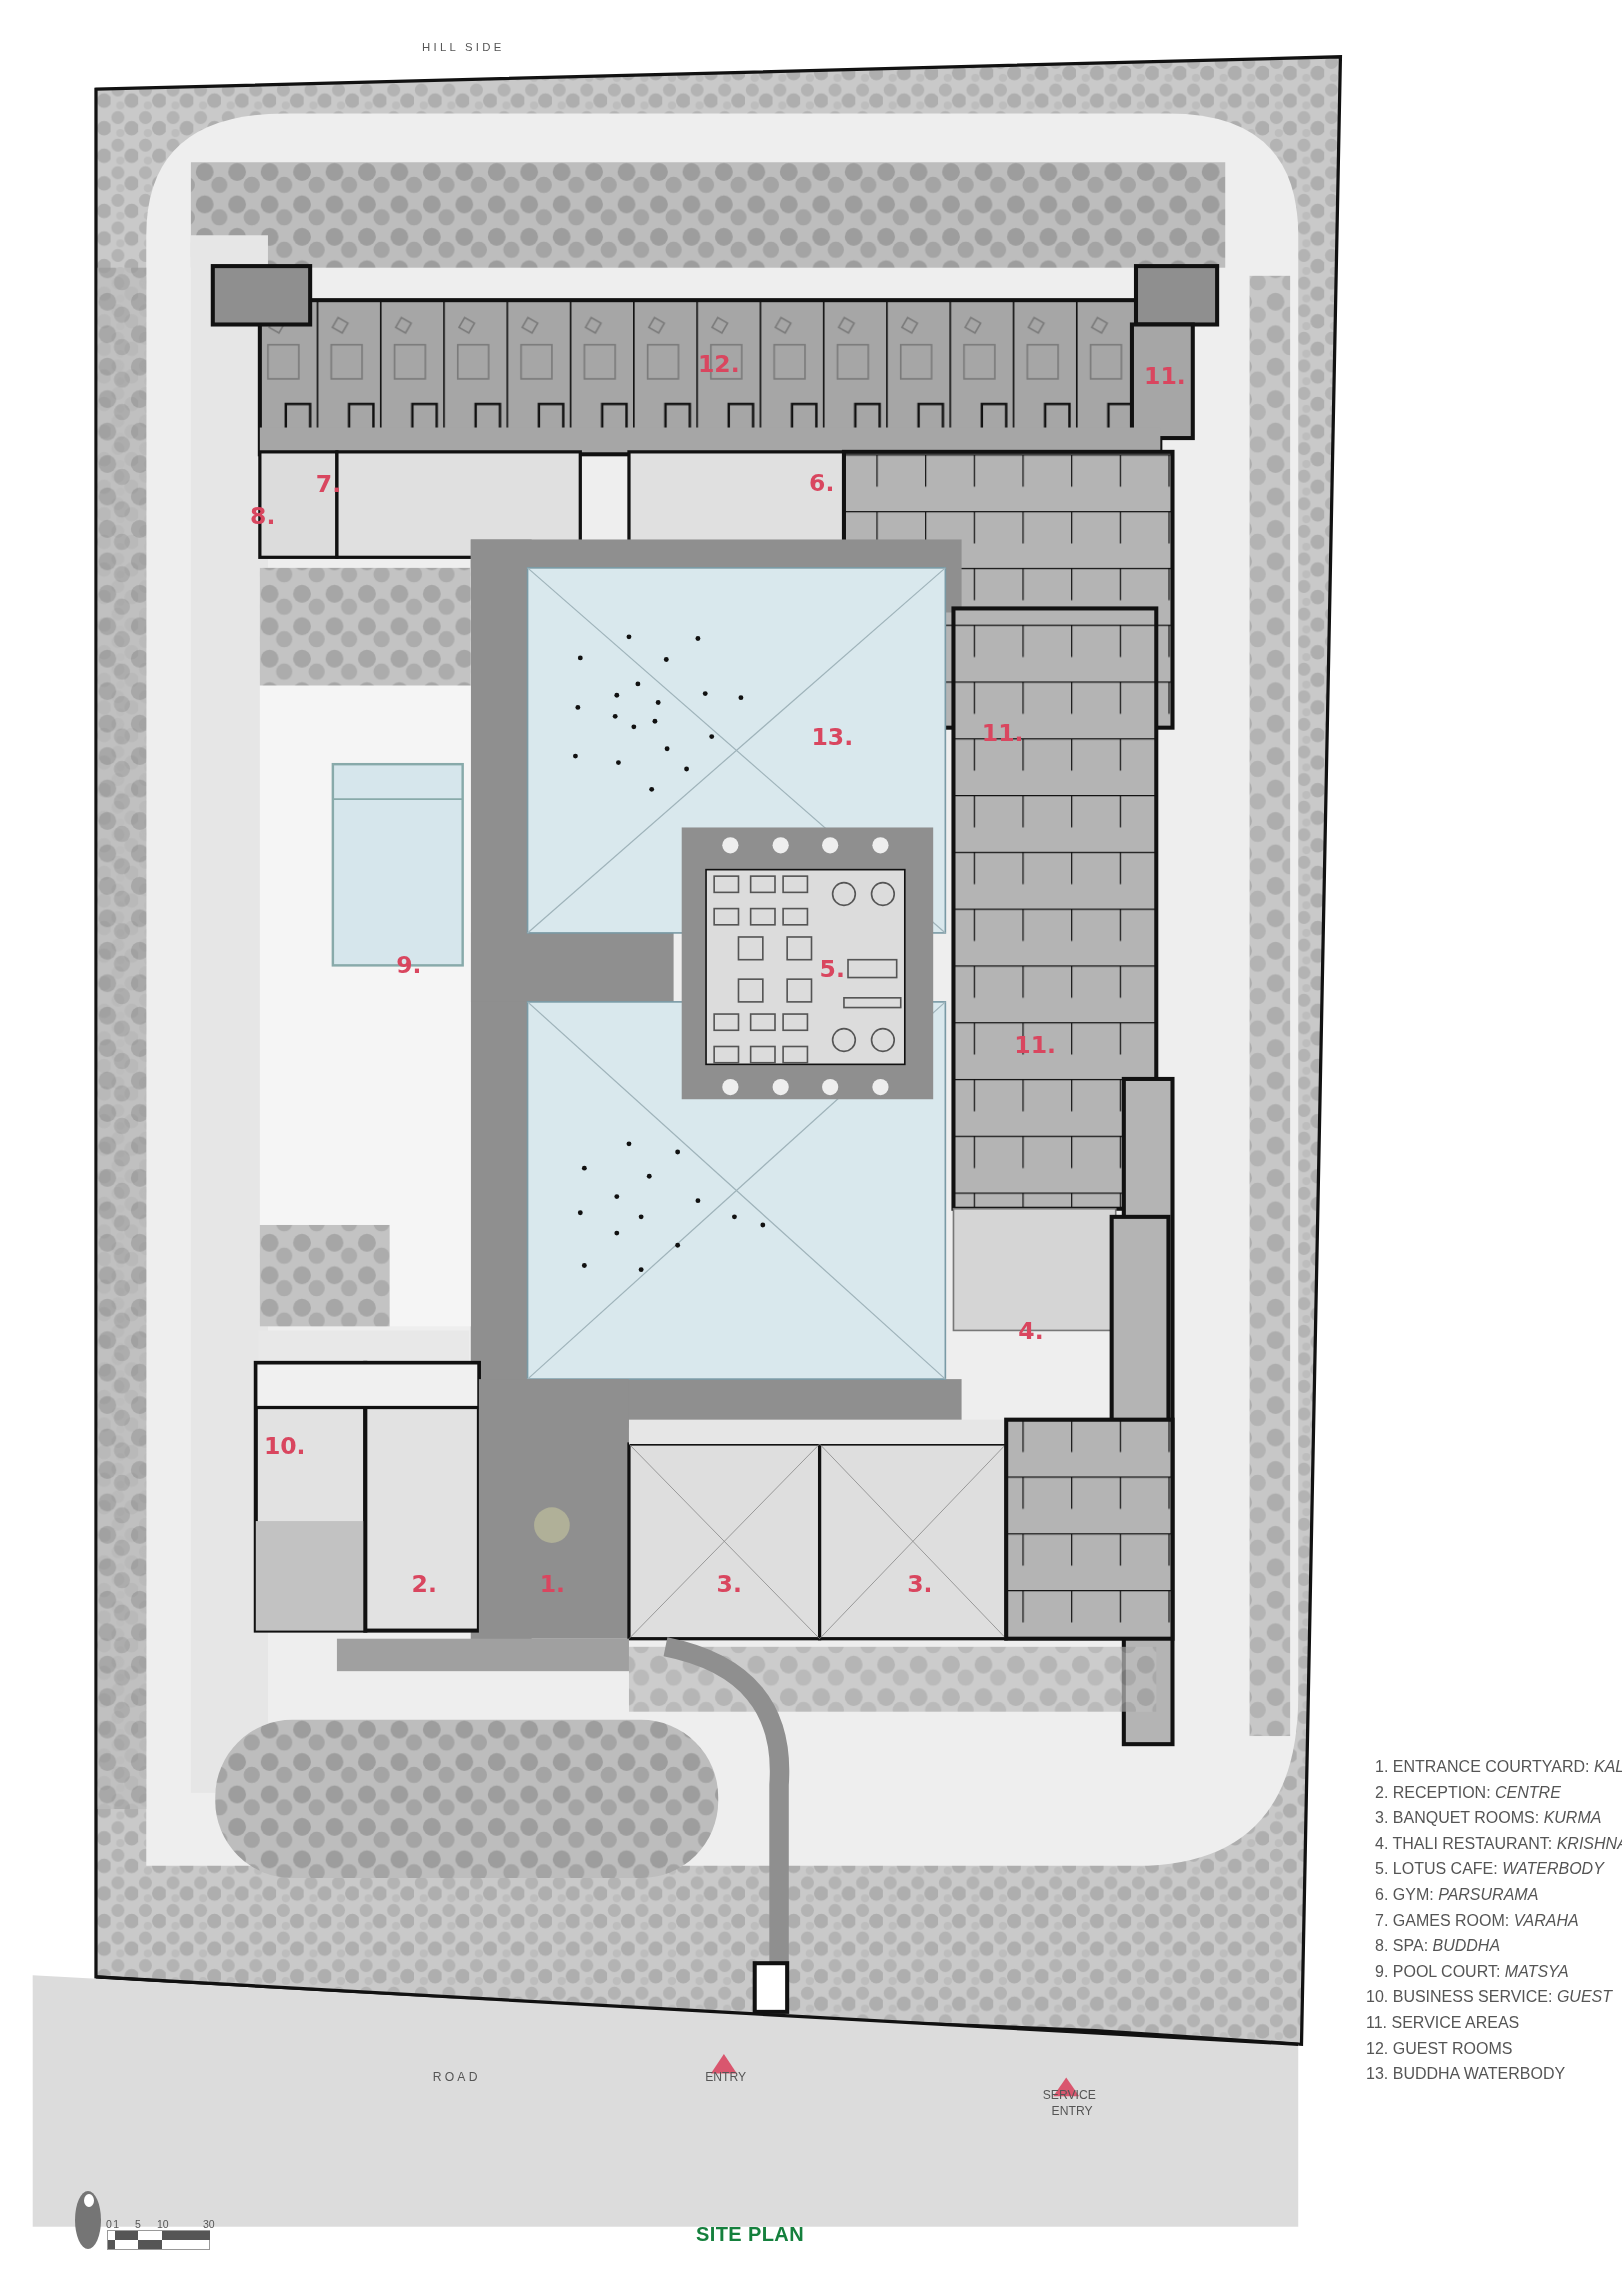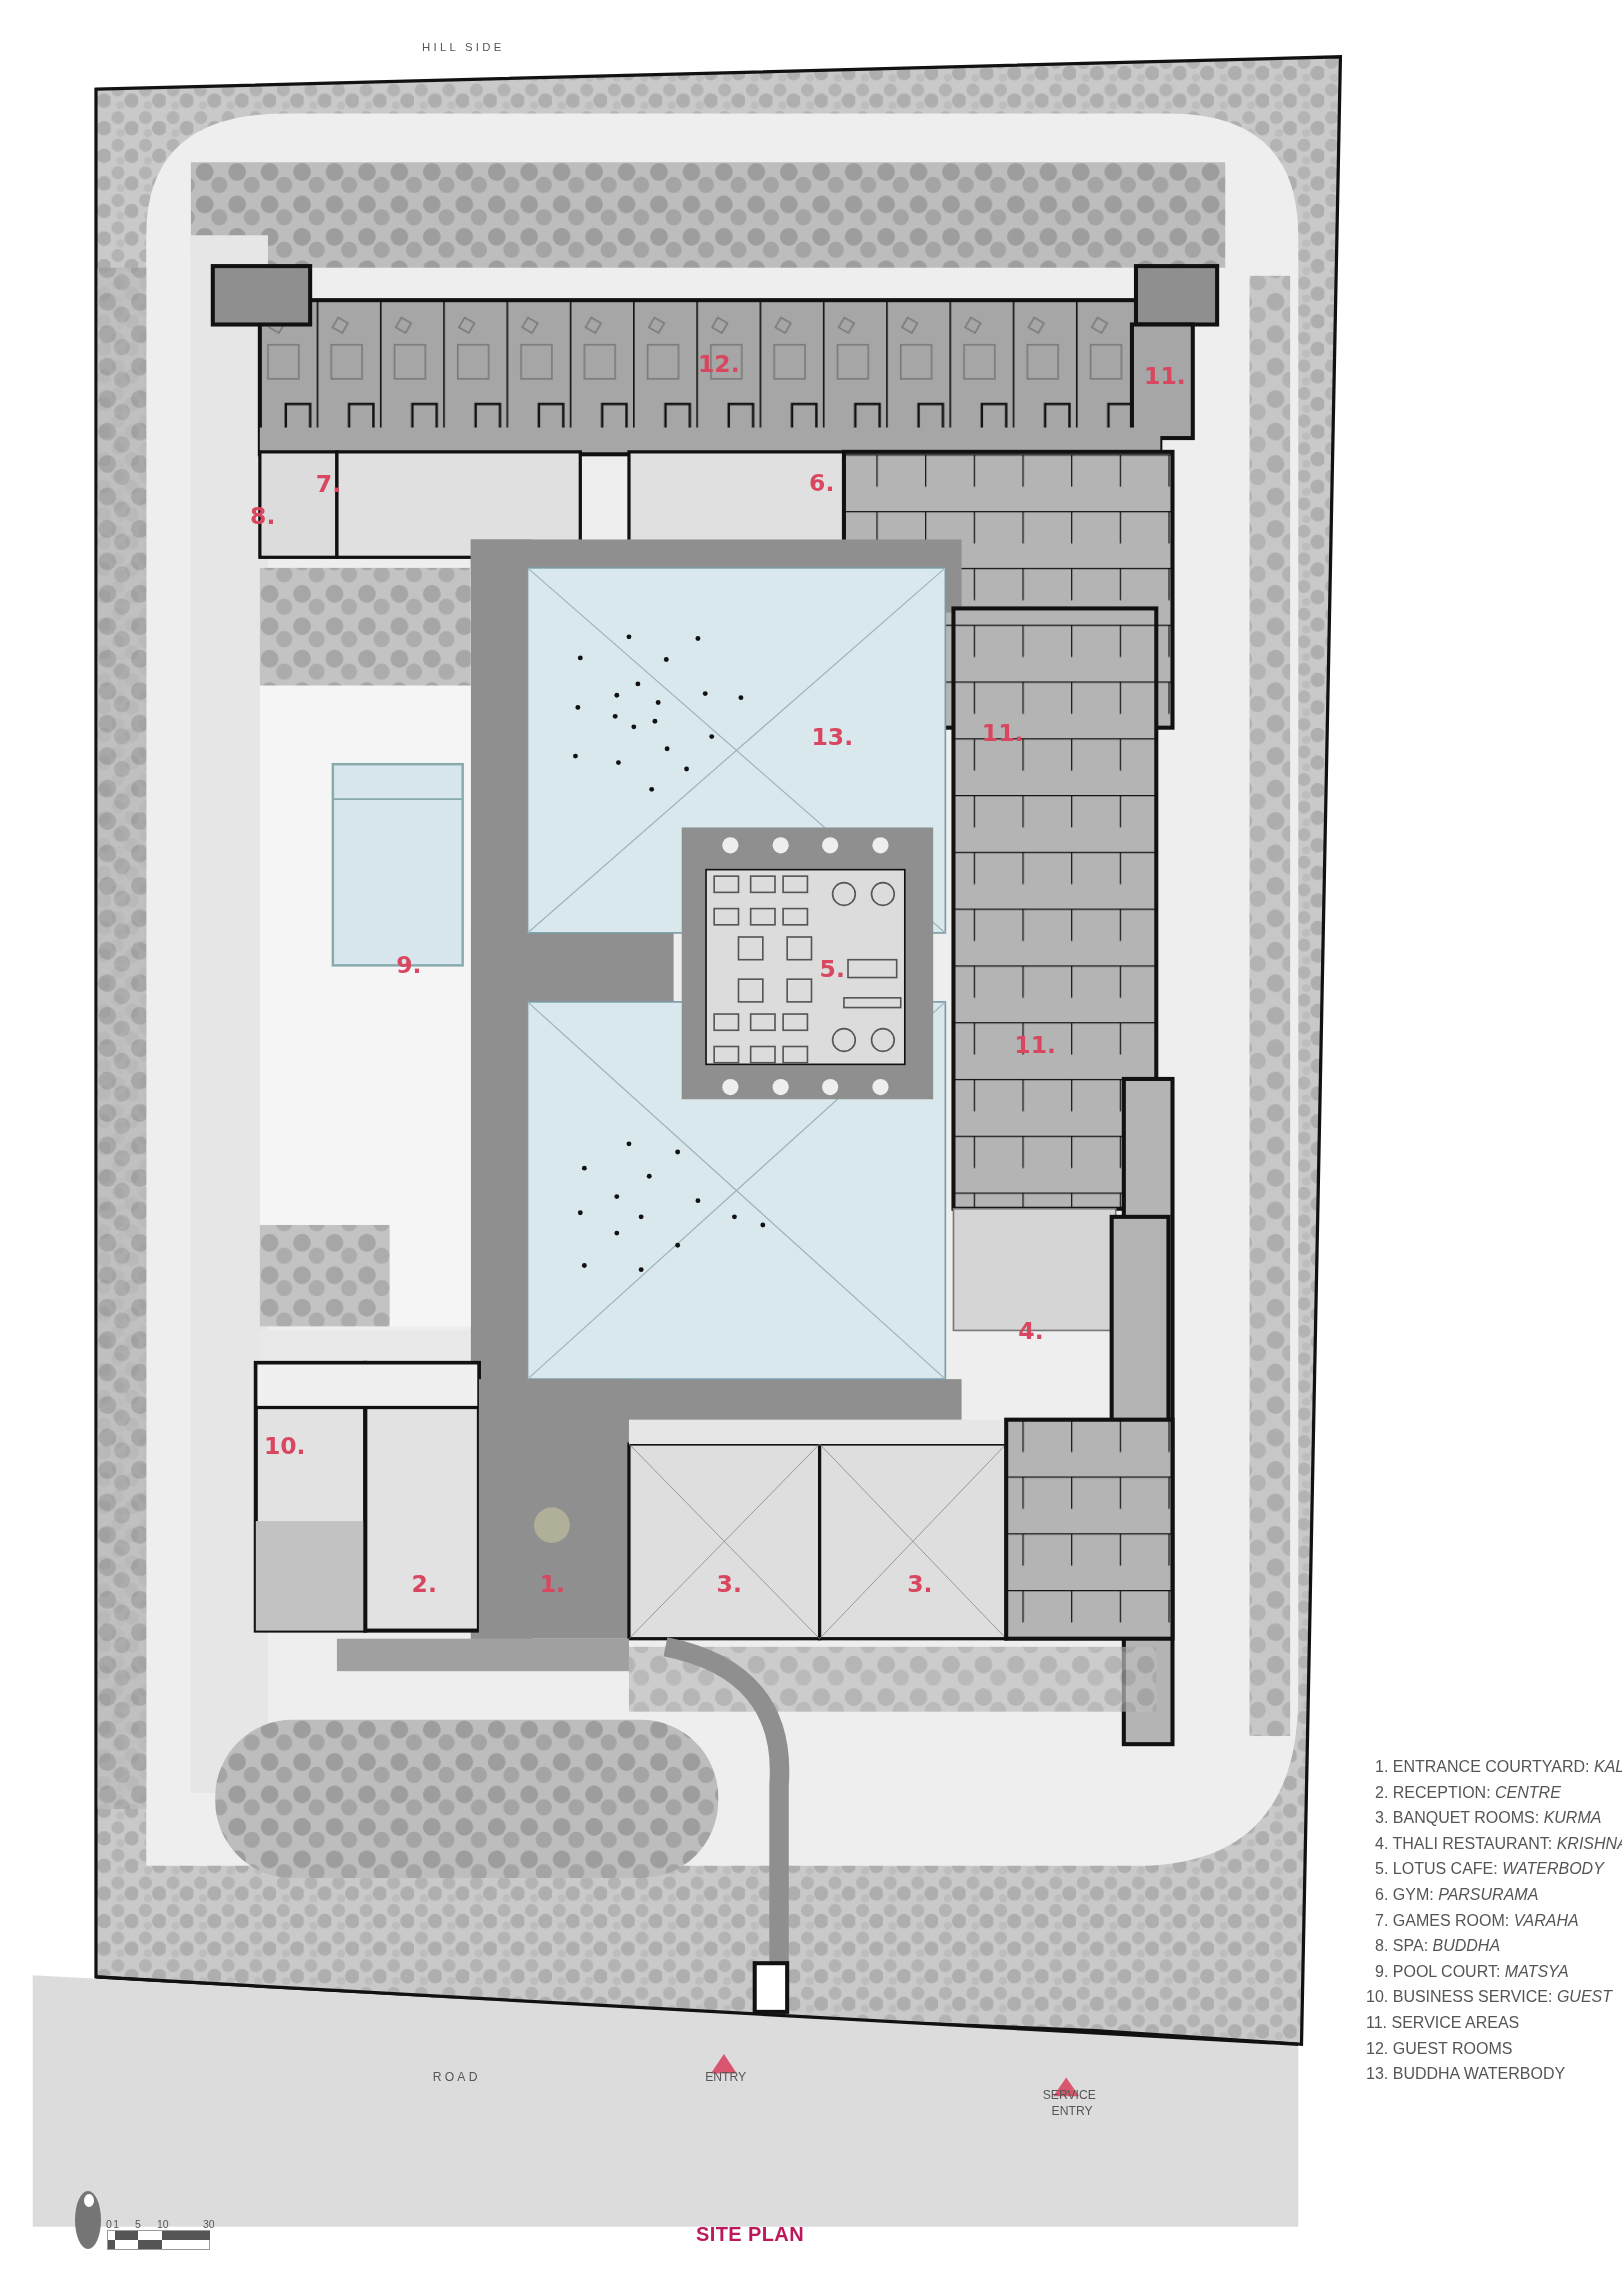--- a/index.html
+++ b/index.html
@@ -7,21 +7,21 @@
          font-family: "Liberation Sans", sans-serif; }
   #plan { position: absolute; left: 0; top: 0; width: 1623px; height: 2295px; }
   .num { font-family: "DejaVu Sans", sans-serif; font-weight: bold; font-size: 29px; fill: #d9465f; }
   .lbl { font-family: "Liberation Sans", sans-serif; fill: #555555; }
   .legend { position: absolute; left: 1366px; top: 1754px; width: 252px;
             font-family: "Liberation Sans", sans-serif; font-size: 16px; color: #555; line-height: 25.6px; }
   .legend .row { white-space: nowrap; }
   .legend .row .alias { font-style: italic; }
   .legend .row.pad { padding-left: 9px; }
   .title { position: absolute; left: 696px; top: 2223px; font-family: "Liberation Sans", sans-serif;
-           font-weight: bold; font-size: 20px; color: #be185d; letter-spacing: 0.4px; }
+           font-weight: bold; font-size: 20px; color: #15803d; letter-spacing: 0.4px; }
   .scale { position: absolute; left: 75px; top: 2191px; width: 373px; height: 73px; }
   .scale .north { position: absolute; left: 0; top: 0; width: 26px; height: 58px; border-radius: 50%; background: #757575; }
   .scale .north .dot { position: absolute; left: 9px; top: 3.2px; width: 9.7px; height: 13px; border-radius: 50%; background: #fff; }
   .scale .ticks { position: absolute; left: 31px; top: 27px; height: 13px; width: 105px; font-size: 10.5px; color: #555; }
   .scale .ticks span { position: absolute; top: 0; }
   .scale .bar { position: absolute; left: 32px; top: 39px; width: 103px; height: 19.5px; border: 0.8px solid #999; box-sizing: border-box; }
   .scale .bar div { position: absolute; height: 9px; }
 </style>
 </head>
 <body>

